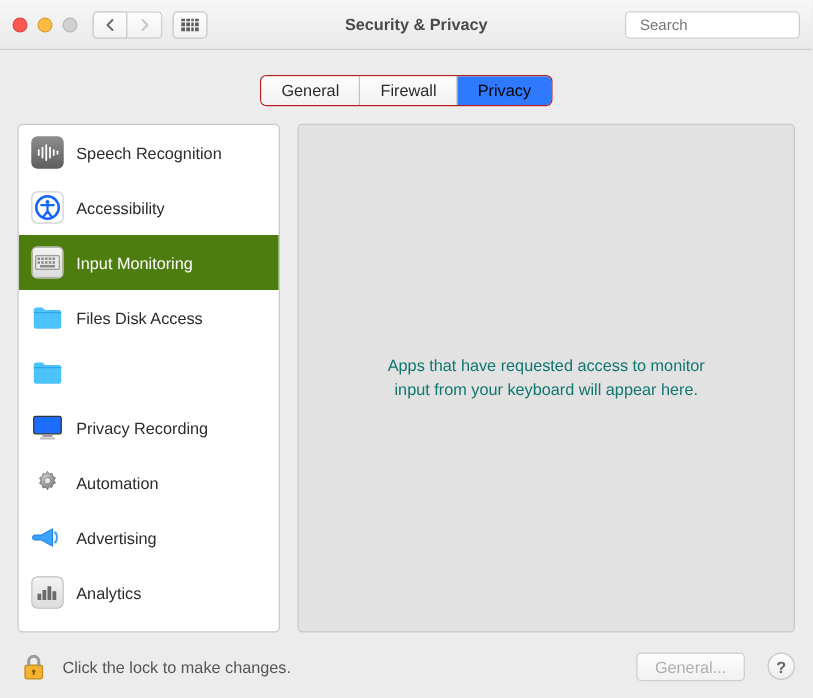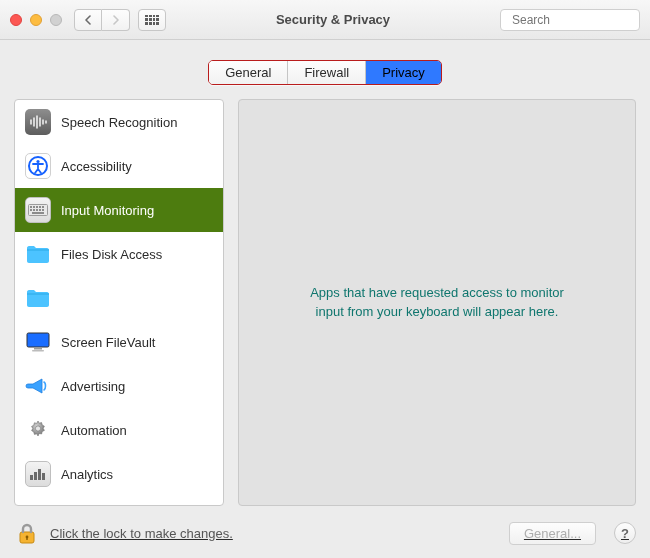--- a/index.html
+++ b/index.html
@@ -105,21 +105,21 @@
     background:#e2e2e2;
     border:1px solid #c9c9c9;
     border-radius:4px;
     display:flex; align-items:center; justify-content:center;
     padding:20px;
   }
   .content p { text-align:center; color:#0f766e; line-height:1.4; max-width:260px; }
 
   
   .footer {
-    display:flex; align-items:center; gap:10px; margin-top:14px;text-decoration:underline;
+    display:flex; align-items:center; gap:10px; margin-top:14px;
   }
   .lock { width:26px; height:26px; }
   .foot-label { color:#555; }
   .adv-btn {
     margin-left:auto;
     padding:3px 14px;
     background:linear-gradient(#fdfdfd,#f1f1f1);
     border:1px solid #cfcfcf; border-radius:4px;
     color:#aeaeae; font-size:13px;
   }
@@ -267,31 +267,21 @@
       </div>
 
       <div class="item">
         <div class="icn">
           <svg width="26" height="22" viewBox="0 0 26 22">
               <rect x="2" y="2" width="22" height="14" rx="1.5" fill="#1a6dff" stroke="#333"></rect>
               <rect x="9" y="17" width="8" height="1.5" fill="#9a9a9a"></rect>
               <rect x="7" y="19" width="12" height="1.5" rx="0.7" fill="#bcbcbc"></rect>
             </svg>
         </div>
-        <span class="label">Screen FileVault</span>
-      </div>
-
-      <div class="item">
-        <div class="icn">
-          <svg width="26" height="20" viewBox="0 0 26 20">
-              <path d="M3 8h5l9-5v14l-9-5H3a2 2 0 0 1 0-4z" fill="#3aa2ff" stroke="#1e7fe0" stroke-width="0.8"></path>
-              <path d="M19 6c2 1 2 7 0 8" fill="none" stroke="#3aa2ff" stroke-width="1.6" stroke-linecap="round"></path>
-            </svg>
-        </div>
-        <span class="label">Advertising</span>
+        <span class="label">Privacy Recording</span>
       </div>
 
       <div class="item">
         <div class="icn">
           <svg width="24" height="24" viewBox="0 0 24 24">
             <defs>
                 <radialGradient id="gg" cx="40%" cy="35%">
                   <stop offset="0%" stop-color="#d5d5d5"></stop>
                   <stop offset="100%" stop-color="#8d8d8d"></stop>
                 </radialGradient>
@@ -299,20 +289,30 @@
             <g fill="url(#gg)" stroke="#6f6f6f" stroke-width="0.6">
               <path d="M12 3l1.2 2.2 2.4-.6.6 2.4 2.2 1.2-1.2 2.1 1.2 2.1-2.2 1.2-.6 2.4-2.4-.6L12 18l-1.2-2.2-2.4.6-.6-2.4L5.6 12.6 6.8 10.5 5.6 8.4l2.2-1.2.6-2.4 2.4.6L12 3z"></path>
               <circle cx="12" cy="10.5" r="2.6" fill="#e6e6e6"></circle>
             </g>
           </svg>
         </div>
         <span class="label">Automation</span>
       </div>
 
       <div class="item">
+        <div class="icn">
+          <svg width="26" height="20" viewBox="0 0 26 20">
+              <path d="M3 8h5l9-5v14l-9-5H3a2 2 0 0 1 0-4z" fill="#3aa2ff" stroke="#1e7fe0" stroke-width="0.8"></path>
+              <path d="M19 6c2 1 2 7 0 8" fill="none" stroke="#3aa2ff" stroke-width="1.6" stroke-linecap="round"></path>
+            </svg>
+        </div>
+        <span class="label">Advertising</span>
+      </div>
+
+      <div class="item">
         <div class="icn" style="background:linear-gradient(#f3f3f3,#dcdcdc);border:1px solid #bfbfbf;">
           <svg width="18" height="14" viewBox="0 0 18 14">
               <g fill="#6a6a6a">
                 <rect x="1" y="8" width="3" height="5"></rect>
                 <rect x="5" y="5" width="3" height="8"></rect>
                 <rect x="9" y="2" width="3" height="11"></rect>
                 <rect x="13" y="6" width="3" height="7"></rect>
               </g>
             </svg>
         </div>

